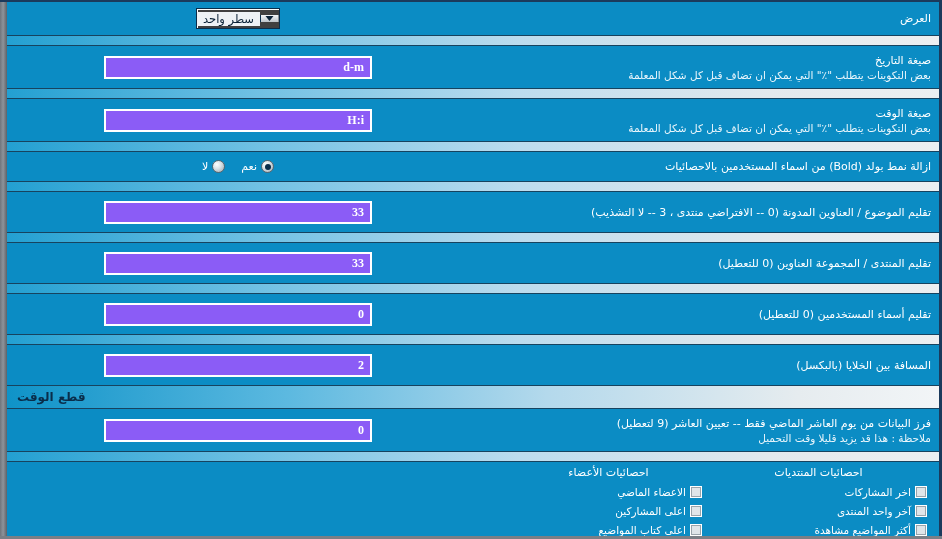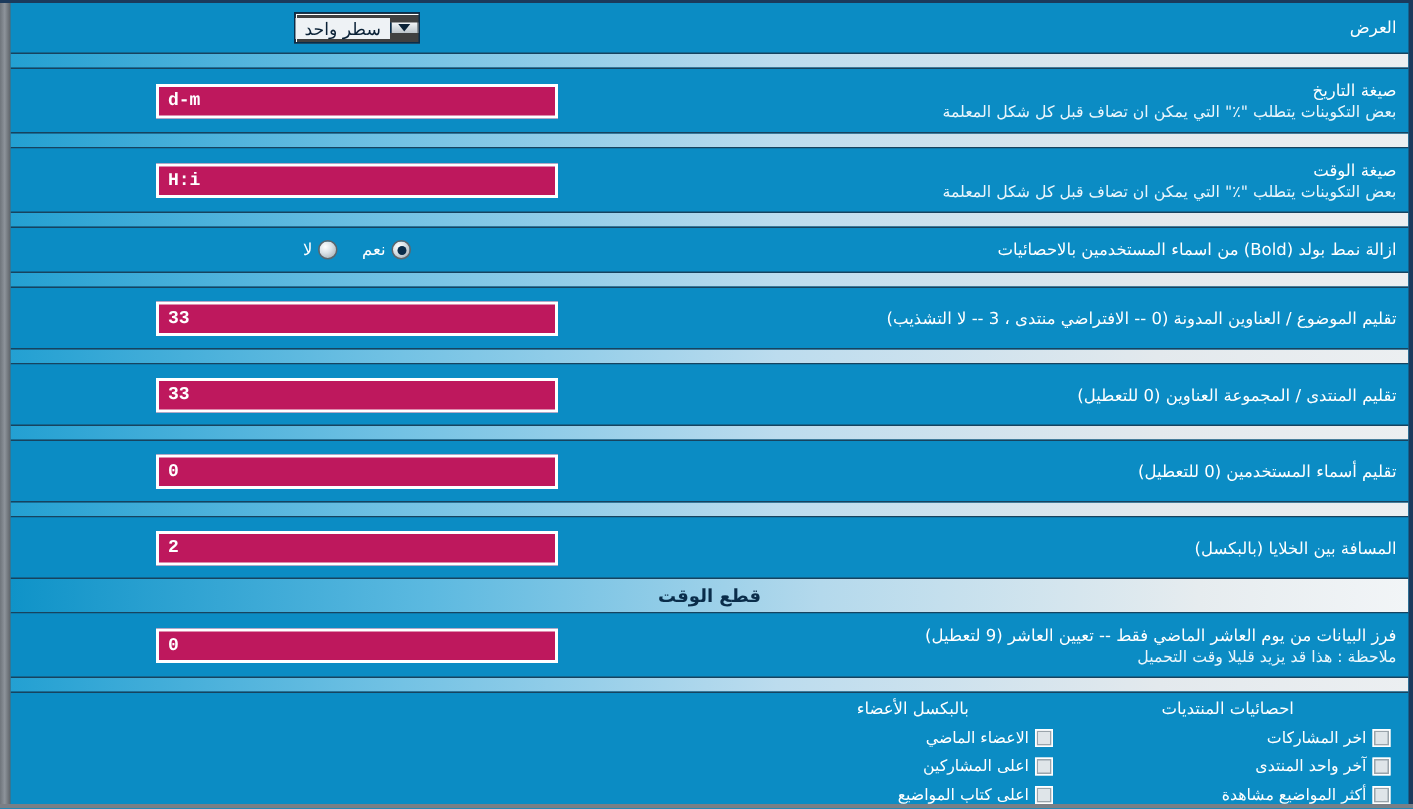--- a/index.html
+++ b/index.html
@@ -67,21 +67,21 @@
 
   
   .section-bar {
     height: 24px;
     background: linear-gradient(to left, #f2f5f7 0%, #e6ecef 15%, #b4d9ec 42%, #5cb9e0 70%, #0f93c8 100%);
     border-top: 1px solid #17435f;
     border-bottom: 1px solid #17435f;
     box-sizing: border-box;
     display: flex;
     align-items: center;
-    justify-content: center;
+    justify-content: flex-end;
     padding: 0 10px;
   }
   .section-bar .title {
     font-weight: bold;
     font-size: 12px;
     color: #0a2d4a;
     white-space: nowrap;
   }
 
   
@@ -119,27 +119,27 @@
     font-size: 10.5px;
     line-height: 14px;
     white-space: nowrap;
   }
 
   
   .txt {
     width: 268px;
     height: 23px;
     box-sizing: border-box;
-    background: #be185d;
+    background: #8b5cf6;
     border: 2px solid #ffffff;
     color: #ffffff;
-    font-family: Liberation Mono, monospace;
+    font-family: Liberation Serif, serif;
     font-size: 12px;
     font-weight: bold;
-    text-align: left;
+    text-align: right;
     padding: 0 6px;
     outline: none;
     direction: ltr;
   }
 
   
   .sel-wrap {
     display: inline-flex;
     align-items: center;
     height: 19px;
@@ -404,21 +404,21 @@
             <span class="cb-label">آخر واحد المنتدى</span>
           </label>
           <label class="cb-item">
             <span class="cb-box"></span>
             <span class="cb-label">أكثر المواضيع مشاهدة</span>
           </label>
 
         </div>
 
         <div class="cb-col members">
-          <div class="cb-col-title">بالبكسل الأعضاء</div>
+          <div class="cb-col-title">احصائيات الأعضاء</div>
           <label class="cb-item">
             <span class="cb-box"></span>
             <span class="cb-label">الاعضاء الماضي</span>
           </label>
           <label class="cb-item">
             <span class="cb-box"></span>
             <span class="cb-label">اعلى المشاركين</span>
           </label>
           <label class="cb-item">
             <span class="cb-box"></span>

